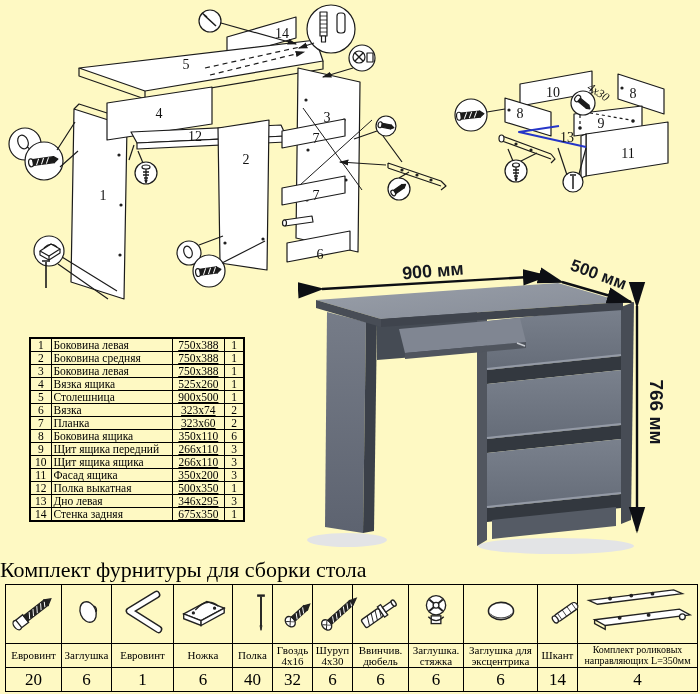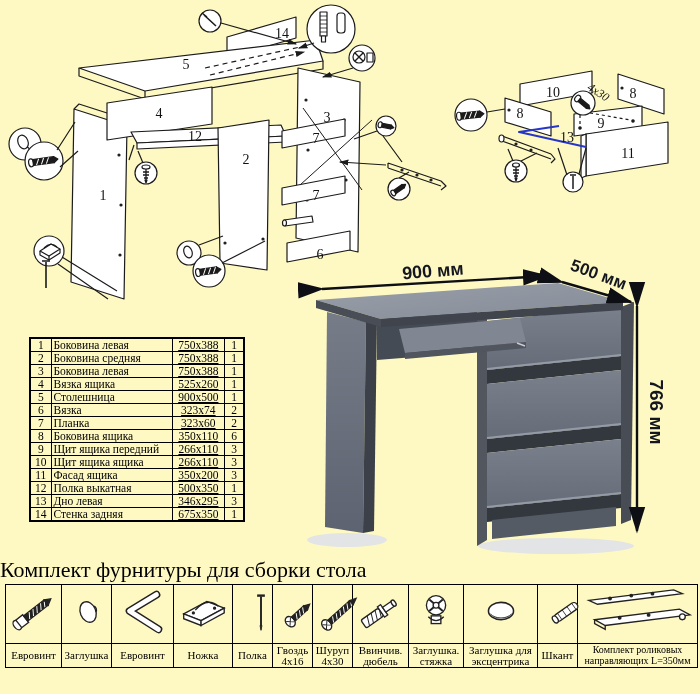--- a/index.html
+++ b/index.html
@@ -549,16 +549,30 @@
           <td>Ножка</td>
           <td>Полка</td>
           <td>Гвоздь 4х16</td>
           <td>Шуруп 4х30</td>
           <td>Ввинчив. дюбель</td>
           <td>Заглушка. стяжка</td>
           <td>Заглушка для эксцентрика</td>
           <td>Шкант</td>
           <td>Комплект роликовых направляющих L=350мм</td>
         </tr>
+    <tr class="r-qty" id="hw-row-qty">
+          <td>20</td>
+          <td>6</td>
+          <td>1</td>
+          <td>6</td>
+          <td>40</td>
+          <td>32</td>
+          <td>6</td>
+          <td>6</td>
+          <td>6</td>
+          <td>6</td>
+          <td>14</td>
+          <td>4</td>
+        </tr>
   </tbody>
 </table>
 
 </div>
 
 </body></html>

